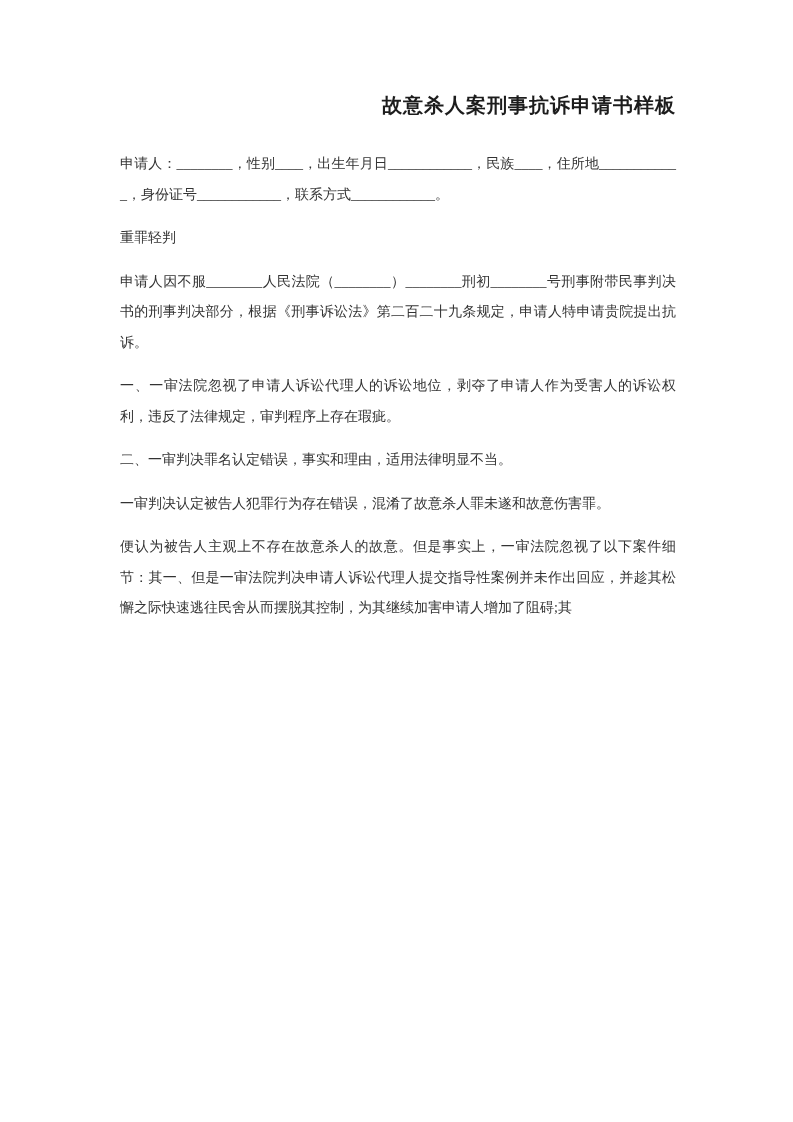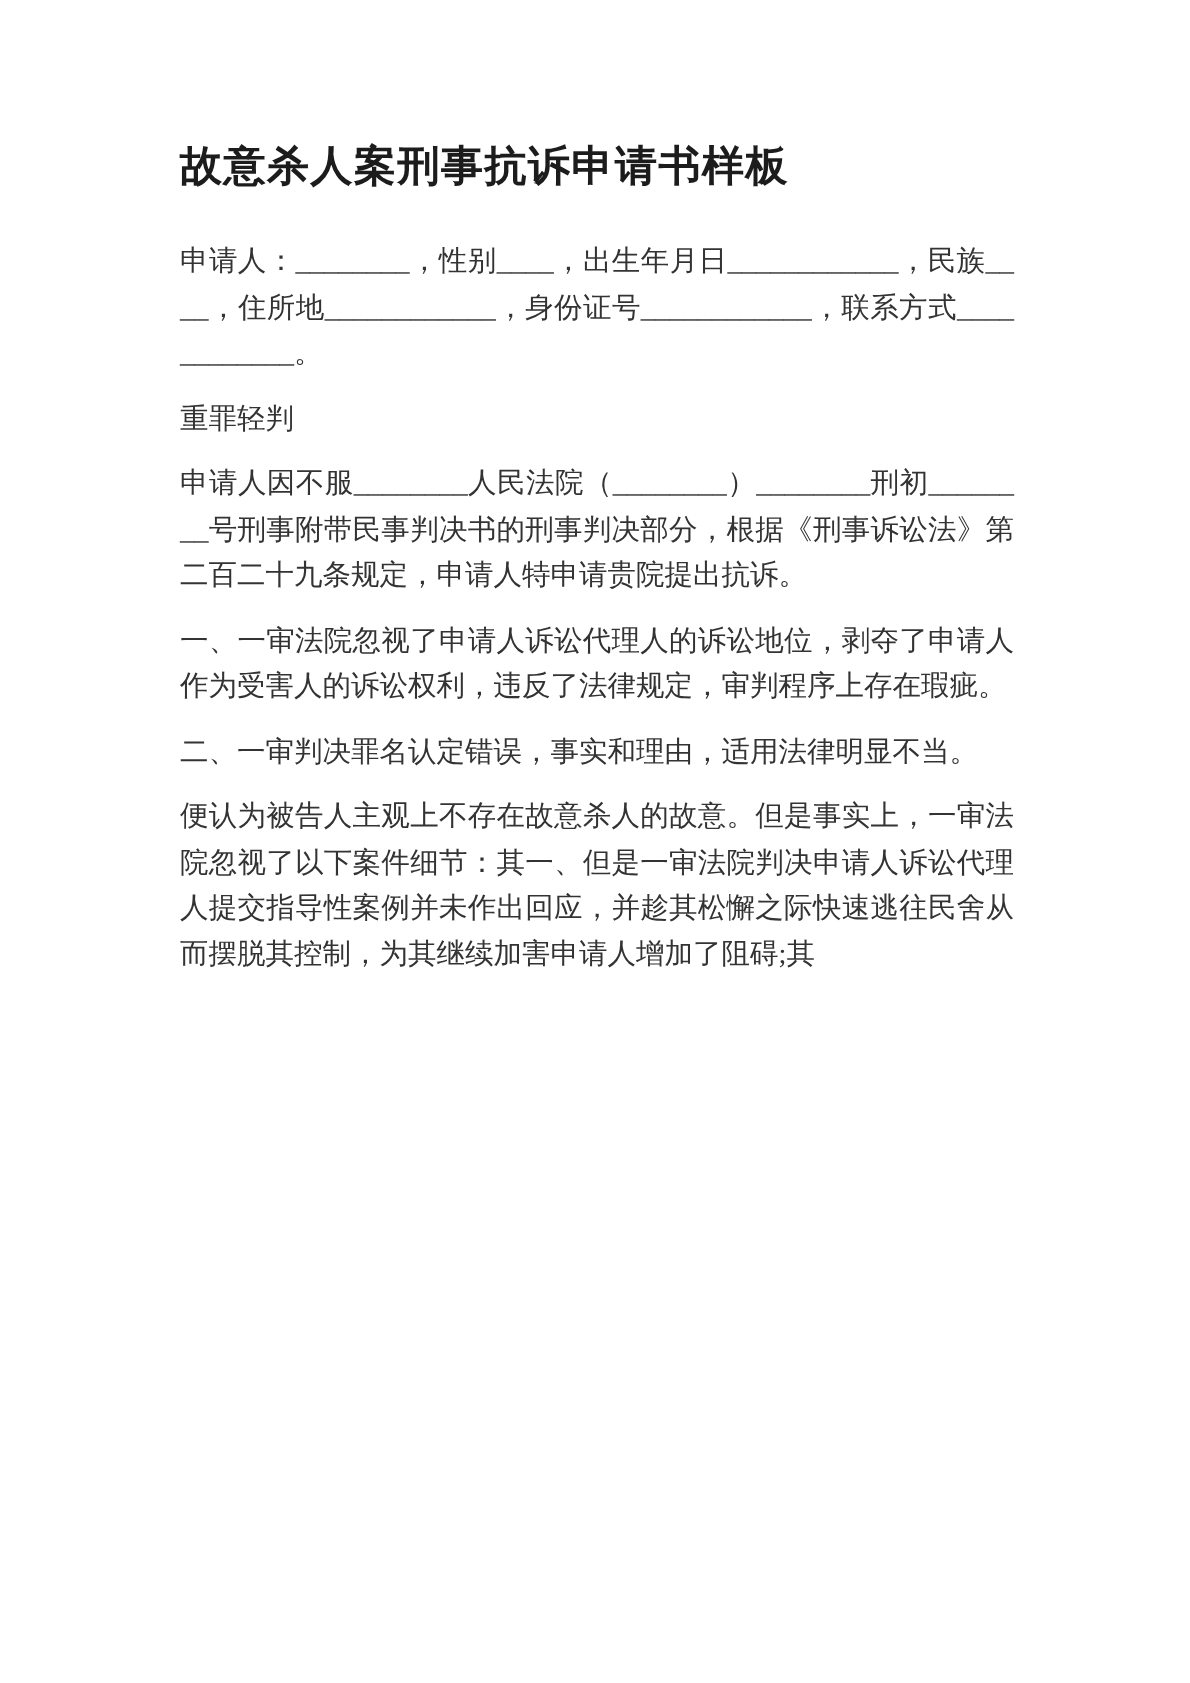--- a/index.html
+++ b/index.html
@@ -13,30 +13,30 @@
     height: 1122px;
     background: #ffffff;
     box-sizing: border-box;
     padding: 92px 117px 0 120px;
     overflow: hidden;
     font-family: "Liberation Serif", "DejaVu Serif", serif;
     color: #333333;
   }
   .doc-title {
     margin: 0 0 30px 0;
-    text-align: left;
-    font-size: 28px;
+    text-align: right;
+    font-size: 20px;
     font-weight: bold;
     letter-spacing: 1px;
     color: #1c1c1c;
     font-family: "Liberation Serif", "DejaVu Serif", serif;
   }
   .para {
     margin: 13px 0;
-    font-size: 19px;
+    font-size: 14px;
     line-height: 30.5px;
     text-align: justify;
     text-justify: inter-character;
     word-break: break-all;
     color: #333333;
   }
 </style>
 </head>
 <body>
 
@@ -49,16 +49,17 @@
 
   <p class="para">申请人因不服________人民法院（________）________刑初________号刑事附带民事判决书的刑事判决部分，根据《刑事诉讼法》第二百二十九条规定，申请人特申请贵院提出抗诉。</p>
 
 
   <p class="para">一、一审法院忽视了申请人诉讼代理人的诉讼地位，剥夺了申请人作为受害人的诉讼权利，违反了法律规定，审判程序上存在瑕疵。</p>
 
 
 
   <p class="para">二、一审判决罪名认定错误，事实和理由，适用法律明显不当。</p>
 
+  <p class="para">一审判决认定被告人犯罪行为存在错误，混淆了故意杀人罪未遂和故意伤害罪。</p>
 
 
   <p class="para">便认为被告人主观上不存在故意杀人的故意。但是事实上，一审法院忽视了以下案件细节：其一、但是一审法院判决申请人诉讼代理人提交指导性案例并未作出回应，并趁其松懈之际快速逃往民舍从而摆脱其控制，为其继续加害申请人增加了阻碍;其</p>
 </div>
 
 </body></html>

